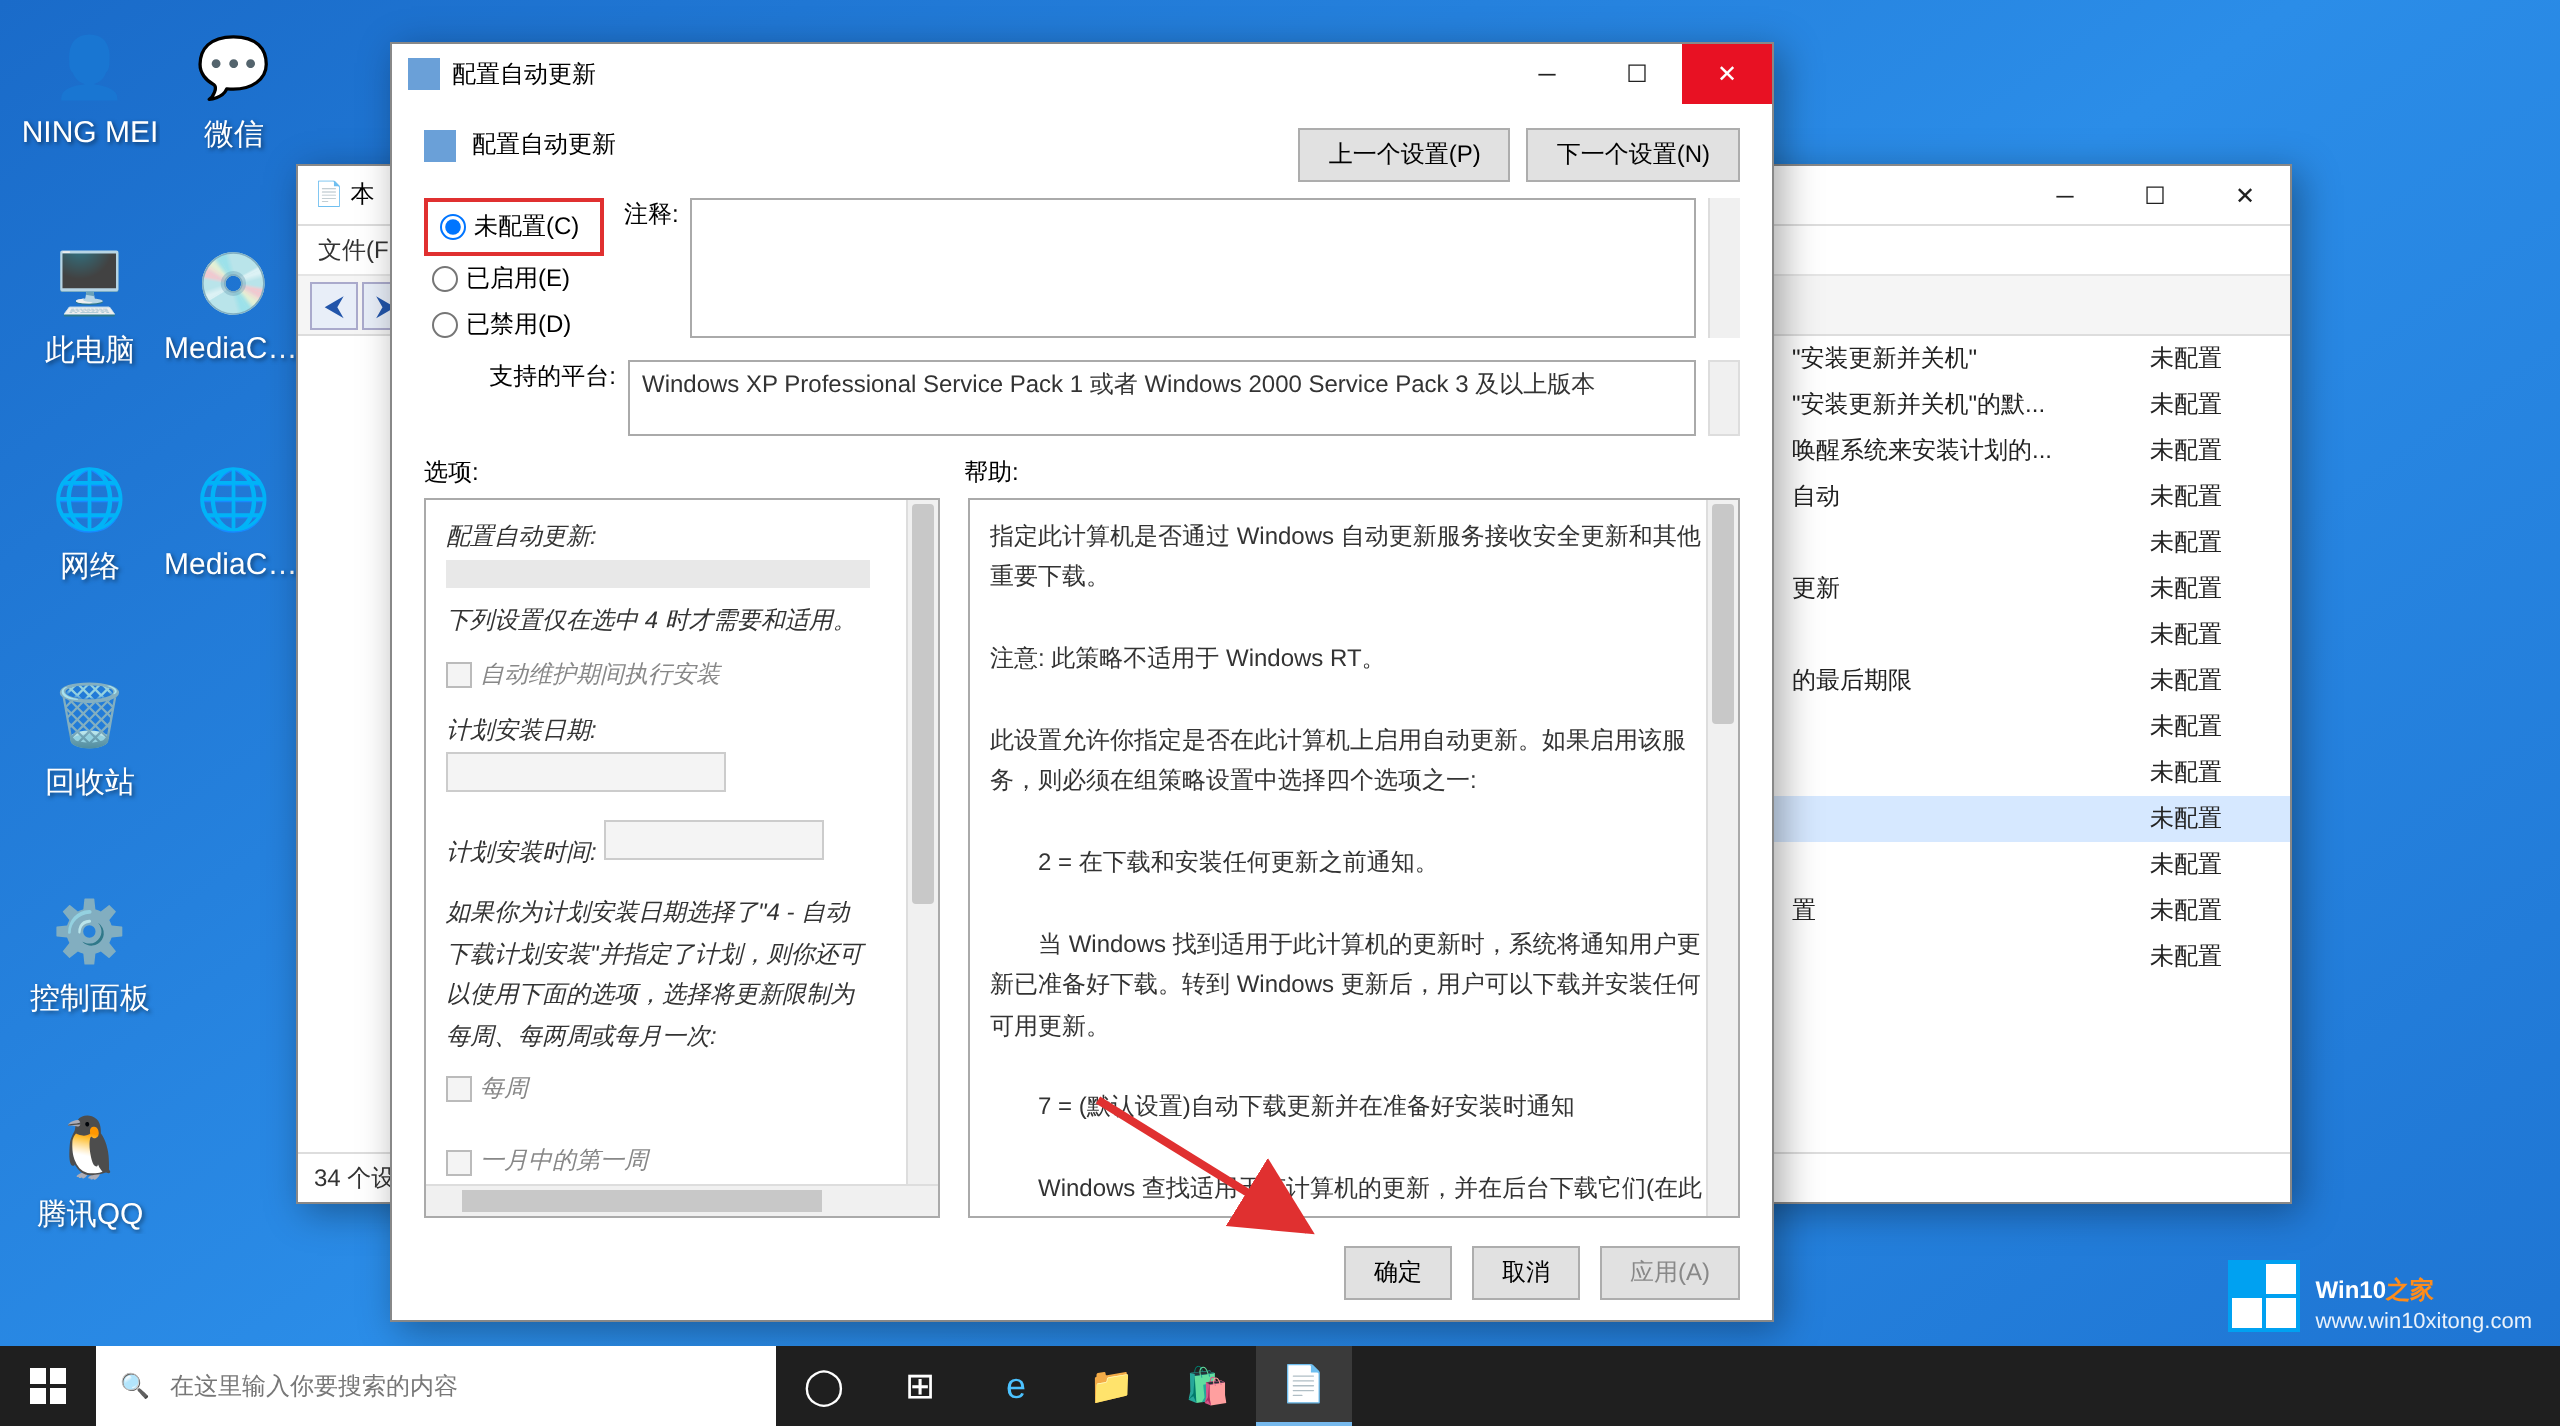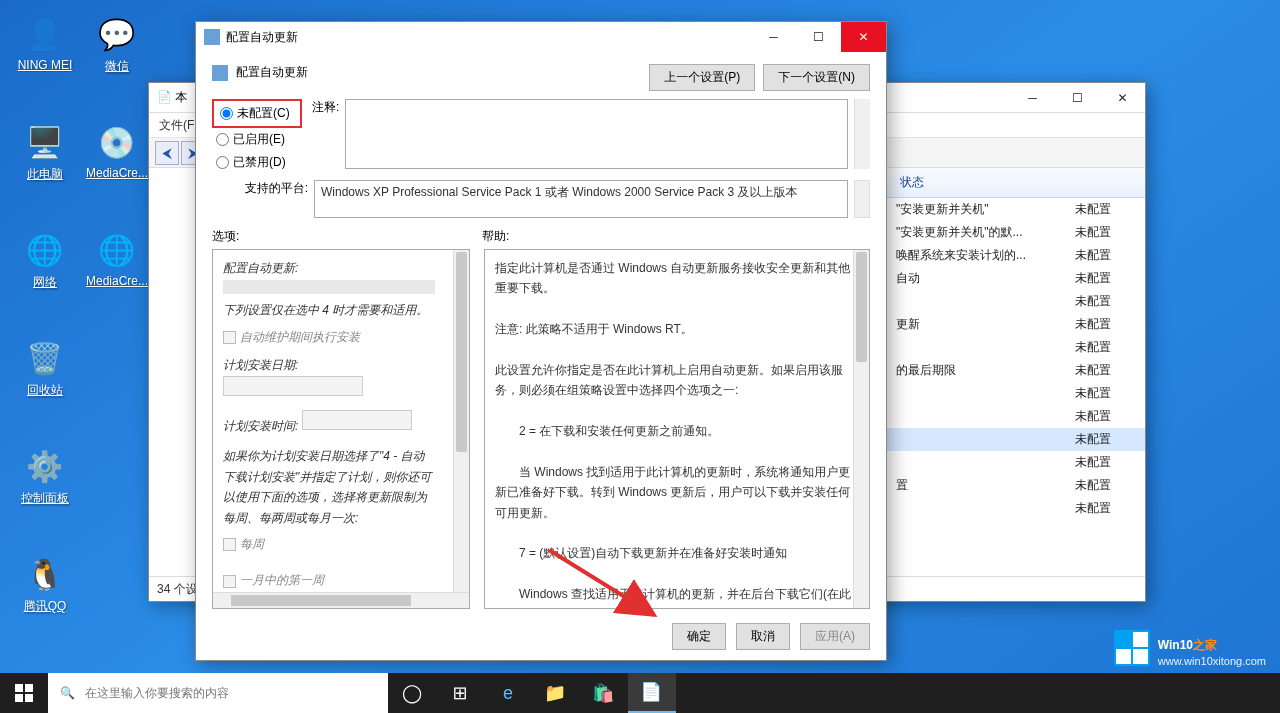--- a/index.html
+++ b/index.html
@@ -1,20 +1,20 @@
 <!DOCTYPE html>
 <html><head>
 <meta charset="utf-8">
 <style>
 *{margin:0;padding:0;box-sizing:border-box;font-family:"Microsoft YaHei","Segoe UI",sans-serif;font-size:12px;}
 body{width:1280px;height:713px;background:#1e74d2;overflow:hidden;position:relative;}
 .desktop{position:absolute;inset:0;background:linear-gradient(145deg,#1a6bc9 0%,#2b8de8 50%,#1e74d2 100%);}
 .desktop-icon{position:absolute;width:70px;text-align:center;color:#fff;cursor:pointer;}
 .desktop-icon .ico{width:44px;height:44px;margin:0 auto 2px;display:flex;align-items:center;justify-content:center;font-size:30px;}
-.desktop-icon .lbl{font-size:12px;text-shadow:1px 1px 2px rgba(0,0,0,.5);white-space:nowrap;overflow:hidden;text-overflow:ellipsis;text-decoration:underline;}
+.desktop-icon .lbl{font-size:15px;text-shadow:1px 1px 2px rgba(0,0,0,.5);white-space:nowrap;overflow:hidden;text-overflow:ellipsis;}
 .win{position:absolute;background:#fff;border:1px solid #888;box-shadow:4px 4px 18px rgba(0,0,0,.35);}
 .win-back{left:148px;top:82px;width:998px;height:520px;}
 .win-back .titlebar{height:30px;background:#fff;display:flex;align-items:center;justify-content:flex-end;border-bottom:1px solid #ddd;}
 .win-back .menubar{height:25px;padding:4px 10px;color:#333;border-bottom:1px solid #e5e5e5;}
 .win-back .toolbar{height:30px;background:#f5f5f5;border-bottom:1px solid #ddd;padding:3px 6px;display:flex;gap:2px;align-items:center;}
 .nav-btn{width:24px;height:24px;border:1px solid #aac;background:#e8eef8;display:flex;align-items:center;justify-content:center;color:#2255aa;font-weight:bold;}
 .win-back .body{display:flex;height:calc(100% - 110px);}
 .back-right{width:260px;border-left:1px solid #ddd;display:flex;flex-direction:column;}
 .back-hdr{background:linear-gradient(#f8fbfe,#e8f2fc);border-bottom:1px solid #c8d8ee;padding:6px 14px;color:#15428b;}
 .back-rows{flex:1;overflow:auto;}
@@ -126,21 +126,20 @@
       <div class="tb-btn">✕</div>
     </div>
     <div class="menubar">文件(F</div>
     <div class="toolbar">
       <div class="nav-btn">⮜</div>
       <div class="nav-btn">⮞</div>
     </div>
     <div class="body">
       <div style="flex:1"></div>
       <div class="back-right">
-        <div class="back-hdr">状态</div>
         <div class="back-rows" id="back-rows">
             <div class="back-row">
               <div class="c1">"安装更新并关机"</div>
               <div class="c2">未配置</div>
             </div>
             <div class="back-row">
               <div class="c1">"安装更新并关机"的默...</div>
               <div class="c2">未配置</div>
             </div>
             <div class="back-row">

